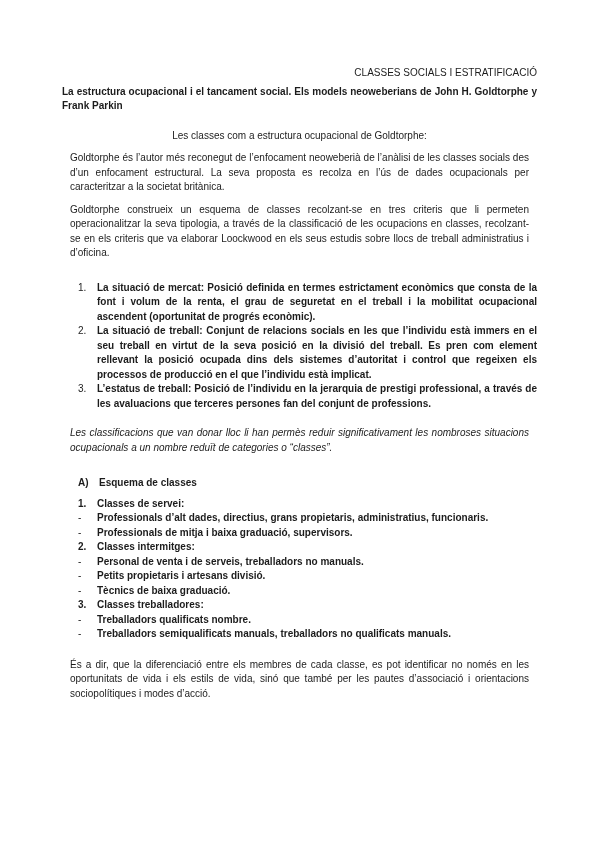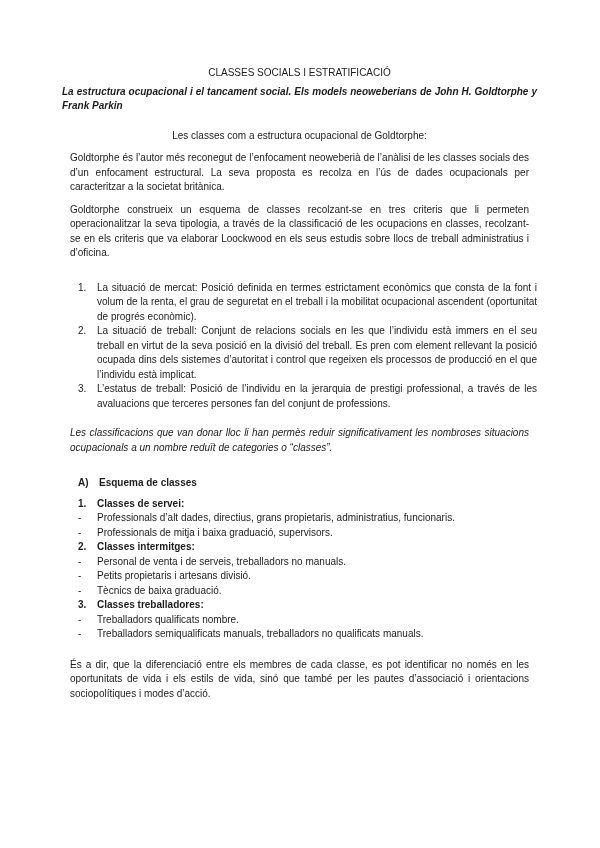--- a/index.html
+++ b/index.html
@@ -12,36 +12,35 @@
     color: #1c1c1c;
   }
   .page {
     width: 600px;
     height: 848px;
     padding: 66px 63px 20px 62px;
     font-size: 10px;
     line-height: 14.5px;
     -webkit-font-smoothing: antialiased;
   }
-  .kicker { text-align: center; }
+  .kicker { text-align: right; }
   .doc-title {
     font-weight: bold;
     font-size: 10px;
     line-height: 14.5px;
     margin: 0;
     text-align: justify;
-    font-style: italic;
   }
   .para { margin: 8px; text-align: justify; }
   .lead { margin: 0; text-align: center; }
   .list { margin: 0; }
   .row { display: flex; margin-left: 16px; }
   .marker { width: 19px; flex: 0 0 19px; }
   .marker-wide { width: 21px; flex: 0 0 21px; }
-  .row-text { flex: 1 1 auto; text-align: justify; }
+  .row-text { flex: 1 1 auto; text-align: justify; font-weight: bold; }
   .bold { font-weight: bold; }
   .heading-a { display: flex; margin-left: 16px; font-weight: bold; }
   
   .mb-4  { margin-bottom: 4px; }
   .mb-6  { margin-bottom: 6px; }
   .mb-7  { margin-bottom: 7px; }
   .mb-15 { margin-bottom: 15px; }
   .mb-16 { margin-bottom: 16px; }
   .mb-20 { margin-bottom: 20px; }
   .mb-21 { margin-bottom: 21px; font-style: italic; }

